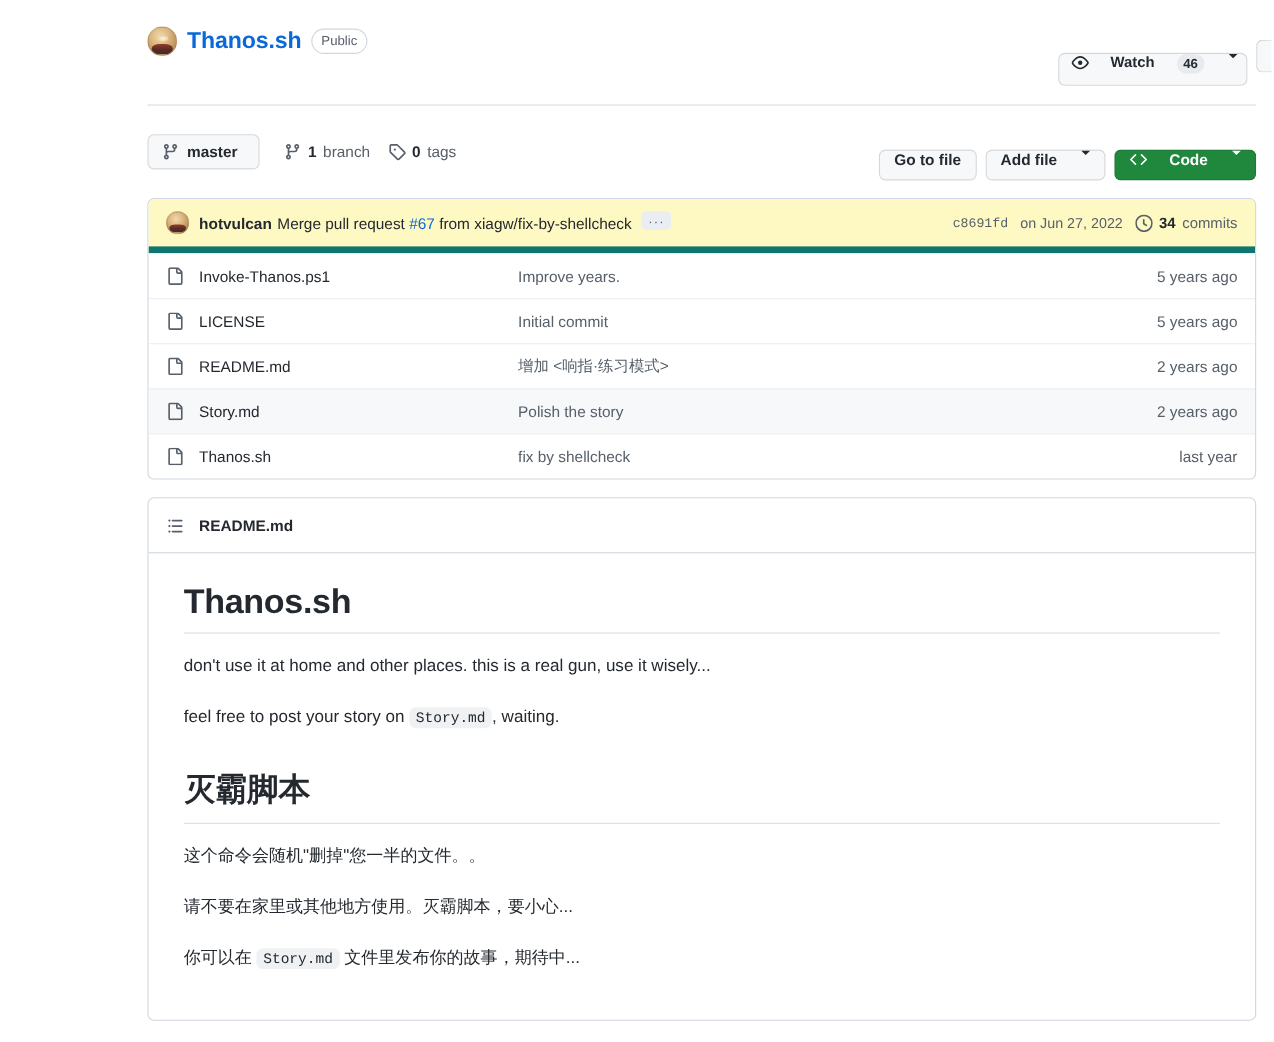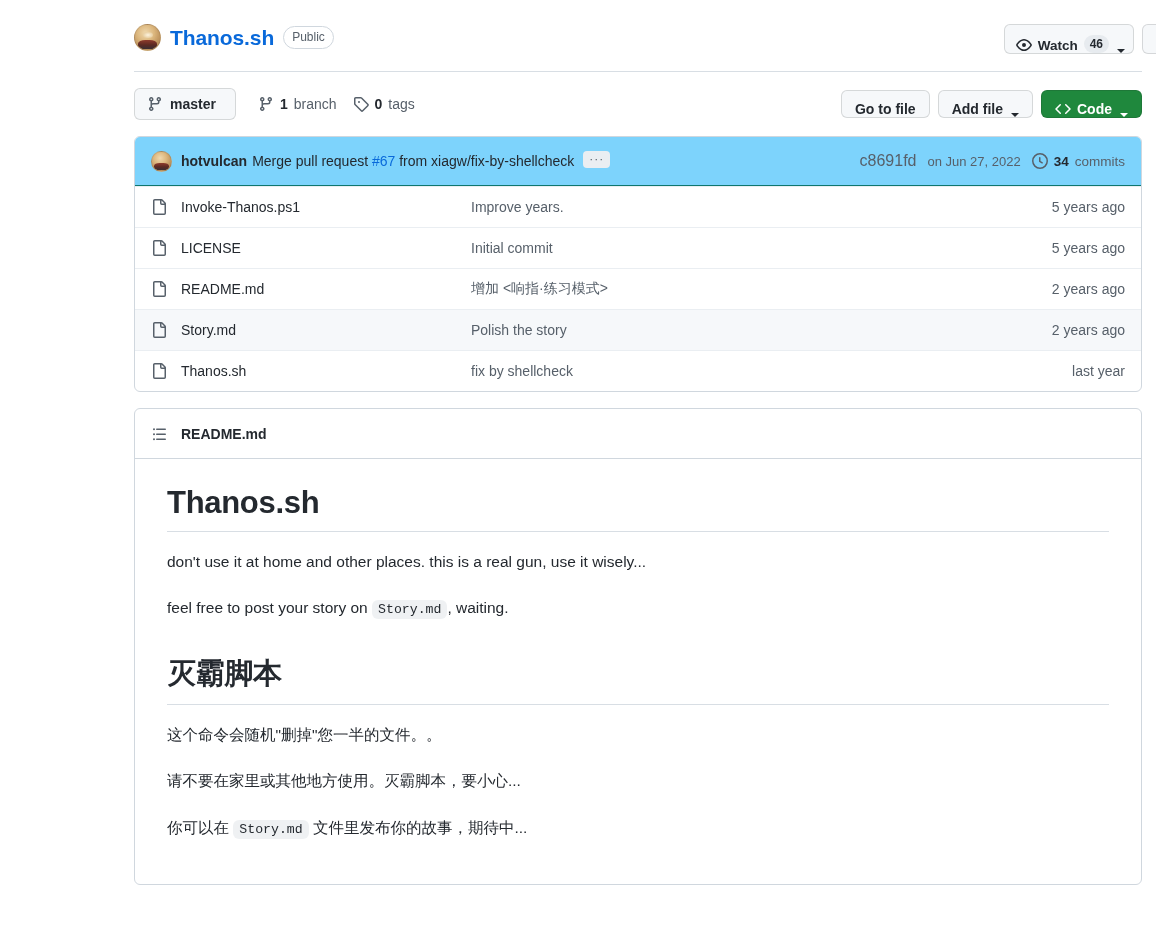--- a/index.html
+++ b/index.html
@@ -74,32 +74,33 @@
 
   .header-actions {
     display: flex;
     align-items: center;
     gap: 8px;
     padding-top: 8px;
     margin-right: -14px;
   }
   .btn {
     display: inline-flex;
-    align-items: flex-end;
-    gap: 6px;
+    align-items: flex-start;
+    gap: 20px;
     height: 30px;
     padding: 0 11px;
     font-size: 13.5px;
     font-weight: 600;
     color: #24292f;
     background: #f6f8fa;
     border: 1px solid rgba(27,31,36,0.15);
     border-radius: 6px;
     white-space: nowrap;
     cursor: pointer;
+    margin-top: 24px;
   }
   .counter {
     background: rgba(175,184,193,0.2);
     border-radius: 2em;
     padding: 1px 6px;
     font-size: 12px;
     font-weight: 600;
     color: #24292f;
     line-height: 16px;
   }
@@ -185,22 +186,22 @@
   .panel {
     margin: 16px 16px 0 134px;
     border: 1px solid #d0d7de;
     border-radius: 6px;
     background: #ffffff;
     overflow: hidden;
   }
   .commit-bar {
     display: flex;
     align-items: center;
-    background: #7dd3fc;
-    border-bottom: 1px solid #0f766e;
+    background: #fef9c3;
+    border-bottom: 6px solid #0f766e;
     padding: 0 16px;
     height: 49px;
     font-size: 14px;
   }
   .commit-avatar {
     width: 21px; height: 21px;
     border-radius: 50%;
     background: radial-gradient(circle at 42% 32%, #f0d9ae 0%, #dcb77e 38%, #c49a63 62%, #a87f4e 100%);
     position: relative;
     overflow: hidden;
@@ -244,22 +245,22 @@
   .commit-right {
     margin-left: auto;
     display: flex;
     align-items: center;
     gap: 11px;
     color: #57606a;
     font-size: 13px;
     white-space: nowrap;
   }
   .commit-sha {
-    font-family: Liberation Sans, sans-serif;
-    font-size: 16px;
+    font-family: Liberation Mono, monospace;
+    font-size: 12px;
     color: #57606a;
     cursor: pointer;
   }
   .commit-count {
     display: inline-flex;
     align-items: center;
     gap: 6px;
     color: #57606a;
     font-size: 13.5px;
     cursor: pointer;

